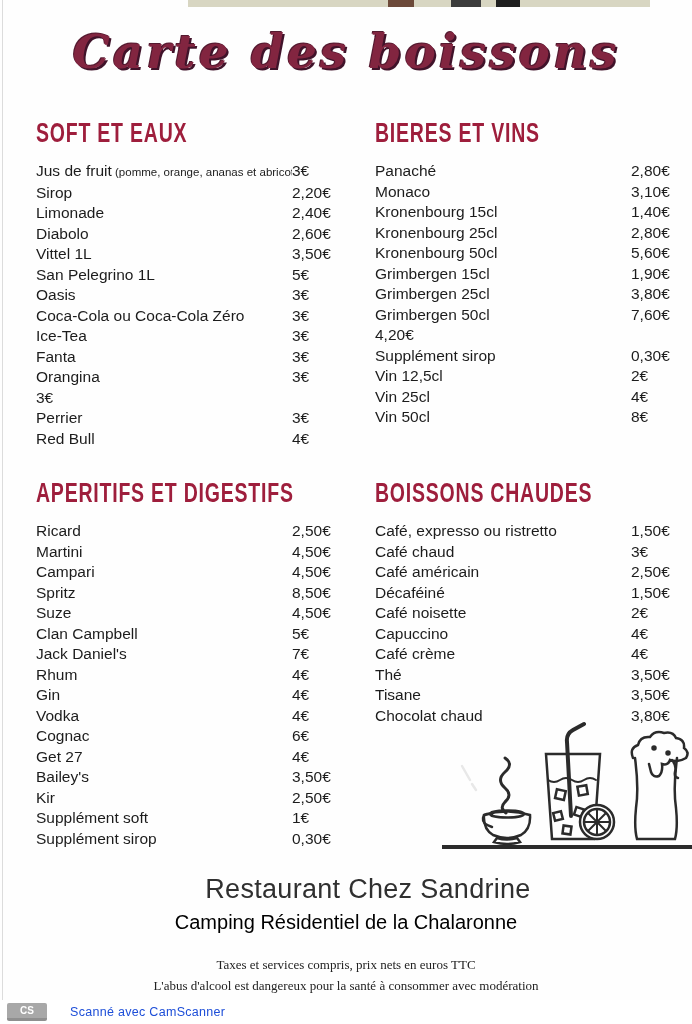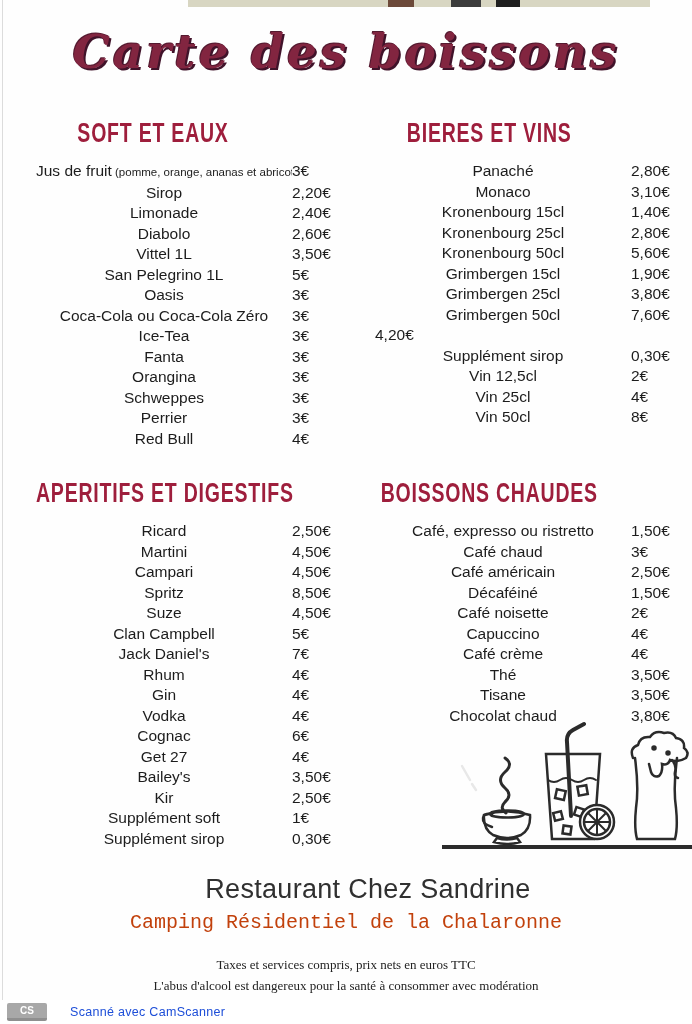--- a/index.html
+++ b/index.html
@@ -22,37 +22,37 @@
     font-size:47px; letter-spacing:3px; color:#822540;
     text-shadow: 2px 2px 0 #40132а;
     text-shadow: 2px 2px 0 #40132a, -1px -1px 0 #551a30;
   }
 
   .menu-grid {
     position:absolute; top:118px; left:36px; right:24px;
     display:grid; grid-template-columns:300px 1fr; grid-template-rows:360px auto;
     column-gap:39px;
   }
-  .menu-section { min-width:0;text-align:center; }
+  .menu-section { min-width:0; }
   .section-title {
     margin:0 0 14px 0; white-space:nowrap;
     font-weight:bold; font-size:25px; letter-spacing:1px; color:#9e1e3c;
     transform:scale(0.78,1.08); transform-origin:left center;
   }
   .menu-row { display:flex; align-items:baseline; line-height:20.5px; font-size:15.5px; }
   .item-name { flex:0 0 256px; white-space:nowrap; overflow:hidden; }
   .item-note { font-size:11.5px; }
   .item-price { white-space:nowrap; }
 
   
   .illustration { position:absolute; right:0; top:718px; width:250px; height:140px; }
 
   .footer { position:absolute; top:874px; left:0; right:0; text-align:center; }
   .restaurant-name { font-size:27px; color:#303030; letter-spacing:0.3px;padding-left:44px; }
-  .restaurant-subtitle { margin-top:6px; font-size:20px; color:#c2410c;font-family:Liberation Mono, monospace; }
+  .restaurant-subtitle { margin-top:6px; font-size:20px; color:#000000; }
   .legal { margin-top:20px; font-size:13px; color:#222222; line-height:21px;
     font-family:"Liberation Serif", serif; }
 
   .scan-bar { position:absolute; left:0; right:0; bottom:0; height:24px;
     display:flex; align-items:center; background:#ffffff; }
   .cs-badge { margin-left:7px; width:40px; height:15px; background:#a8a8a8;
     border-radius:2px; border-bottom:3px solid #8f8f8f;
     color:#ffffff; font-size:10px; font-weight:bold; text-align:center; line-height:15px; }
   .cs-label { margin-left:23px; font-size:12.5px; color:#1d4ed8; letter-spacing:0.3px; }
 </style>
@@ -113,21 +113,20 @@
           </div>
           <div class="menu-row">
             <span class="item-name">Fanta</span>
             <span class="item-price">3€</span>
           </div>
           <div class="menu-row">
             <span class="item-name">Orangina</span>
             <span class="item-price">3€</span>
           </div>
           <div class="menu-row">
-            <span class="item-name">Schweppes</span>
             <span class="item-price">3€</span>
           </div>
           <div class="menu-row">
             <span class="item-name">Perrier</span>
             <span class="item-price">3€</span>
           </div>
           <div class="menu-row">
             <span class="item-name">Red Bull</span>
             <span class="item-price">4€</span>
           </div>

